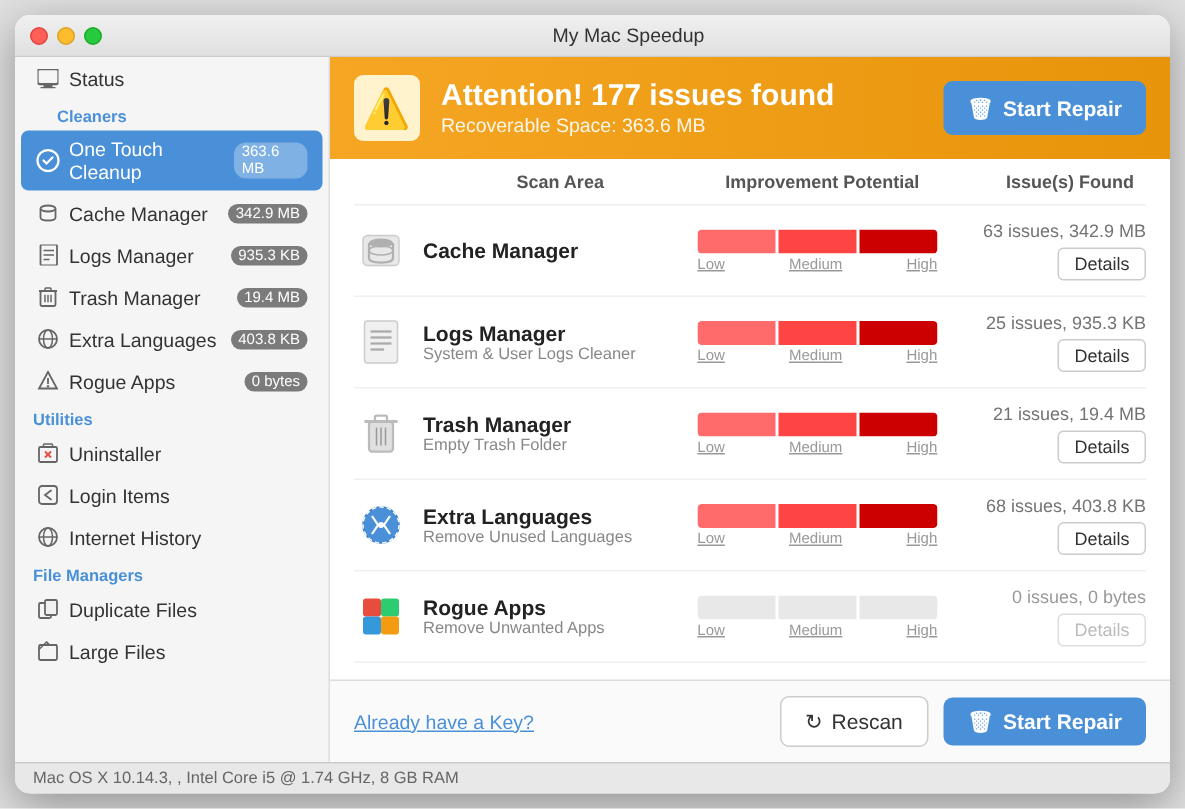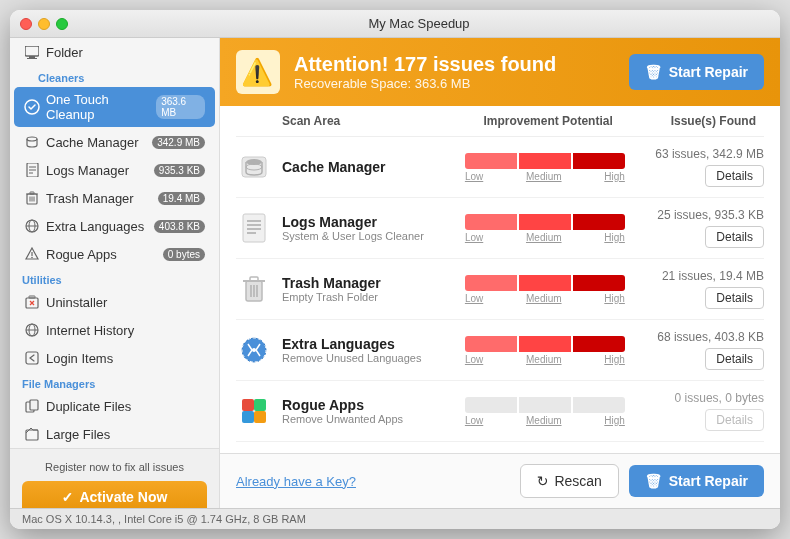--- a/index.html
+++ b/index.html
@@ -187,21 +187,21 @@
     }
     .table-header {
       display: flex;
       align-items: center;
       padding: 8px 0;
       border-bottom: 1px solid #eee;
       font-size: 12px;
       font-weight: 600;
       color: #555;
     }
-    .col-area { flex: 2.2; }
+    .col-area { flex: 2.2; text-align: center; }
     .col-potential { flex: 2; text-align: center; }
     .col-issues { flex: 1.5; text-align: right; padding-right: 8px; }
     .scan-row {
       display: flex;
       align-items: center;
       padding: 10px 0;
       border-bottom: 1px solid #f0f0f0;
     }
     .scan-row-icon {
       width: 36px;
@@ -329,21 +329,21 @@
     <div class="sidebar">
 
       <div class="sidebar-item">
         <span class="sidebar-icon">
           <svg width="14" height="13" viewBox="0 0 14 13">
               <rect x="0" y="0" width="14" height="10" rx="1.5" fill="none" stroke="#666" stroke-width="1.5"></rect>
               <rect x="4" y="10" width="6" height="2" fill="#666"></rect>
               <rect x="2" y="12" width="10" height="1" fill="#666"></rect>
             </svg>
         </span>
-        <span>Folder</span>
+        <span>Status</span>
       </div>
 
       <div class="section-label-cleaners">Cleaners</div>
 
       <div class="sidebar-item active">
         <span class="sidebar-icon">
           <svg width="16" height="16" viewBox="0 0 16 16">
               <circle cx="8" cy="8" r="7" fill="none" stroke="white" stroke-width="1.5"></circle>
               <path d="M5 8 L7 10 L11 6" stroke="white" stroke-width="1.5" fill="none" stroke-linecap="round"></path>
             </svg>
@@ -425,38 +425,38 @@
               <line x1="5" y1="6" x2="9" y2="10" stroke="#e74c3c" stroke-width="1.2"></line>
               <line x1="9" y1="6" x2="5" y2="10" stroke="#e74c3c" stroke-width="1.2"></line>
             </svg>
         </span>
         <span>Uninstaller</span>
       </div>
 
       <div class="sidebar-item">
         <span class="sidebar-icon">
           <svg width="14" height="14" viewBox="0 0 14 14">
+              <rect x="1" y="1" width="12" height="12" rx="2" fill="none" stroke="#666" stroke-width="1.2"></rect>
+              <path d="M9 4 L5 7 L9 10" stroke="#666" stroke-width="1.2" fill="none" stroke-linecap="round"></path>
+            </svg>
+        </span>
+        <span>Login Items</span>
+      </div>
+
+      <div class="sidebar-item">
+        <span class="sidebar-icon">
+          <svg width="14" height="14" viewBox="0 0 14 14">
               <circle cx="7" cy="7" r="6" fill="none" stroke="#666" stroke-width="1.2"></circle>
               <ellipse cx="7" cy="7" rx="3" ry="6" fill="none" stroke="#666" stroke-width="1"></ellipse>
               <line x1="1" y1="7" x2="13" y2="7" stroke="#666" stroke-width="1"></line>
             </svg>
         </span>
         <span>Internet History</span>
       </div>
 
-      <div class="sidebar-item">
-        <span class="sidebar-icon">
-          <svg width="14" height="14" viewBox="0 0 14 14">
-              <rect x="1" y="1" width="12" height="12" rx="2" fill="none" stroke="#666" stroke-width="1.2"></rect>
-              <path d="M9 4 L5 7 L9 10" stroke="#666" stroke-width="1.2" fill="none" stroke-linecap="round"></path>
-            </svg>
-        </span>
-        <span>Login Items</span>
-      </div>
-
       <div class="section-label-filemgr">File Managers</div>
 
       <div class="sidebar-item">
         <span class="sidebar-icon">
           <svg width="14" height="14" viewBox="0 0 14 14">
               <rect x="1" y="3" width="8" height="10" rx="1" fill="none" stroke="#666" stroke-width="1.2"></rect>
               <rect x="5" y="1" width="8" height="10" rx="1" fill="#f0f0f0" stroke="#666" stroke-width="1.2"></rect>
             </svg>
         </span>
         <span>Duplicate Files</span>
@@ -468,27 +468,20 @@
               <rect x="1" y="3" width="12" height="10" rx="1" fill="none" stroke="#666" stroke-width="1.2"></rect>
               <path d="M1 6 L6 1 L8 3" fill="none" stroke="#666" stroke-width="1"></path>
               <path d="M6 1 L8 3 L13 3" fill="none" stroke="#666" stroke-width="1"></path>
             </svg>
         </span>
         <span>Large Files</span>
       </div>
 
       <div class="sidebar-spacer"></div>
 
-      <div class="sidebar-bottom">
-        <div class="sidebar-bottom-text">Register now to fix all issues</div>
-        <button class="activate-btn">
-          <span>✓</span>
-          <span>Activate Now</span>
-        </button>
-      </div>
     </div>
 
     <div class="right-panel">
 
       <div class="alert-banner">
         <div class="alert-icon">
           <span style="font-size:26px;">⚠️</span>
         </div>
         <div class="alert-text">
           <div class="alert-title">Attention! 177 issues found</div>

